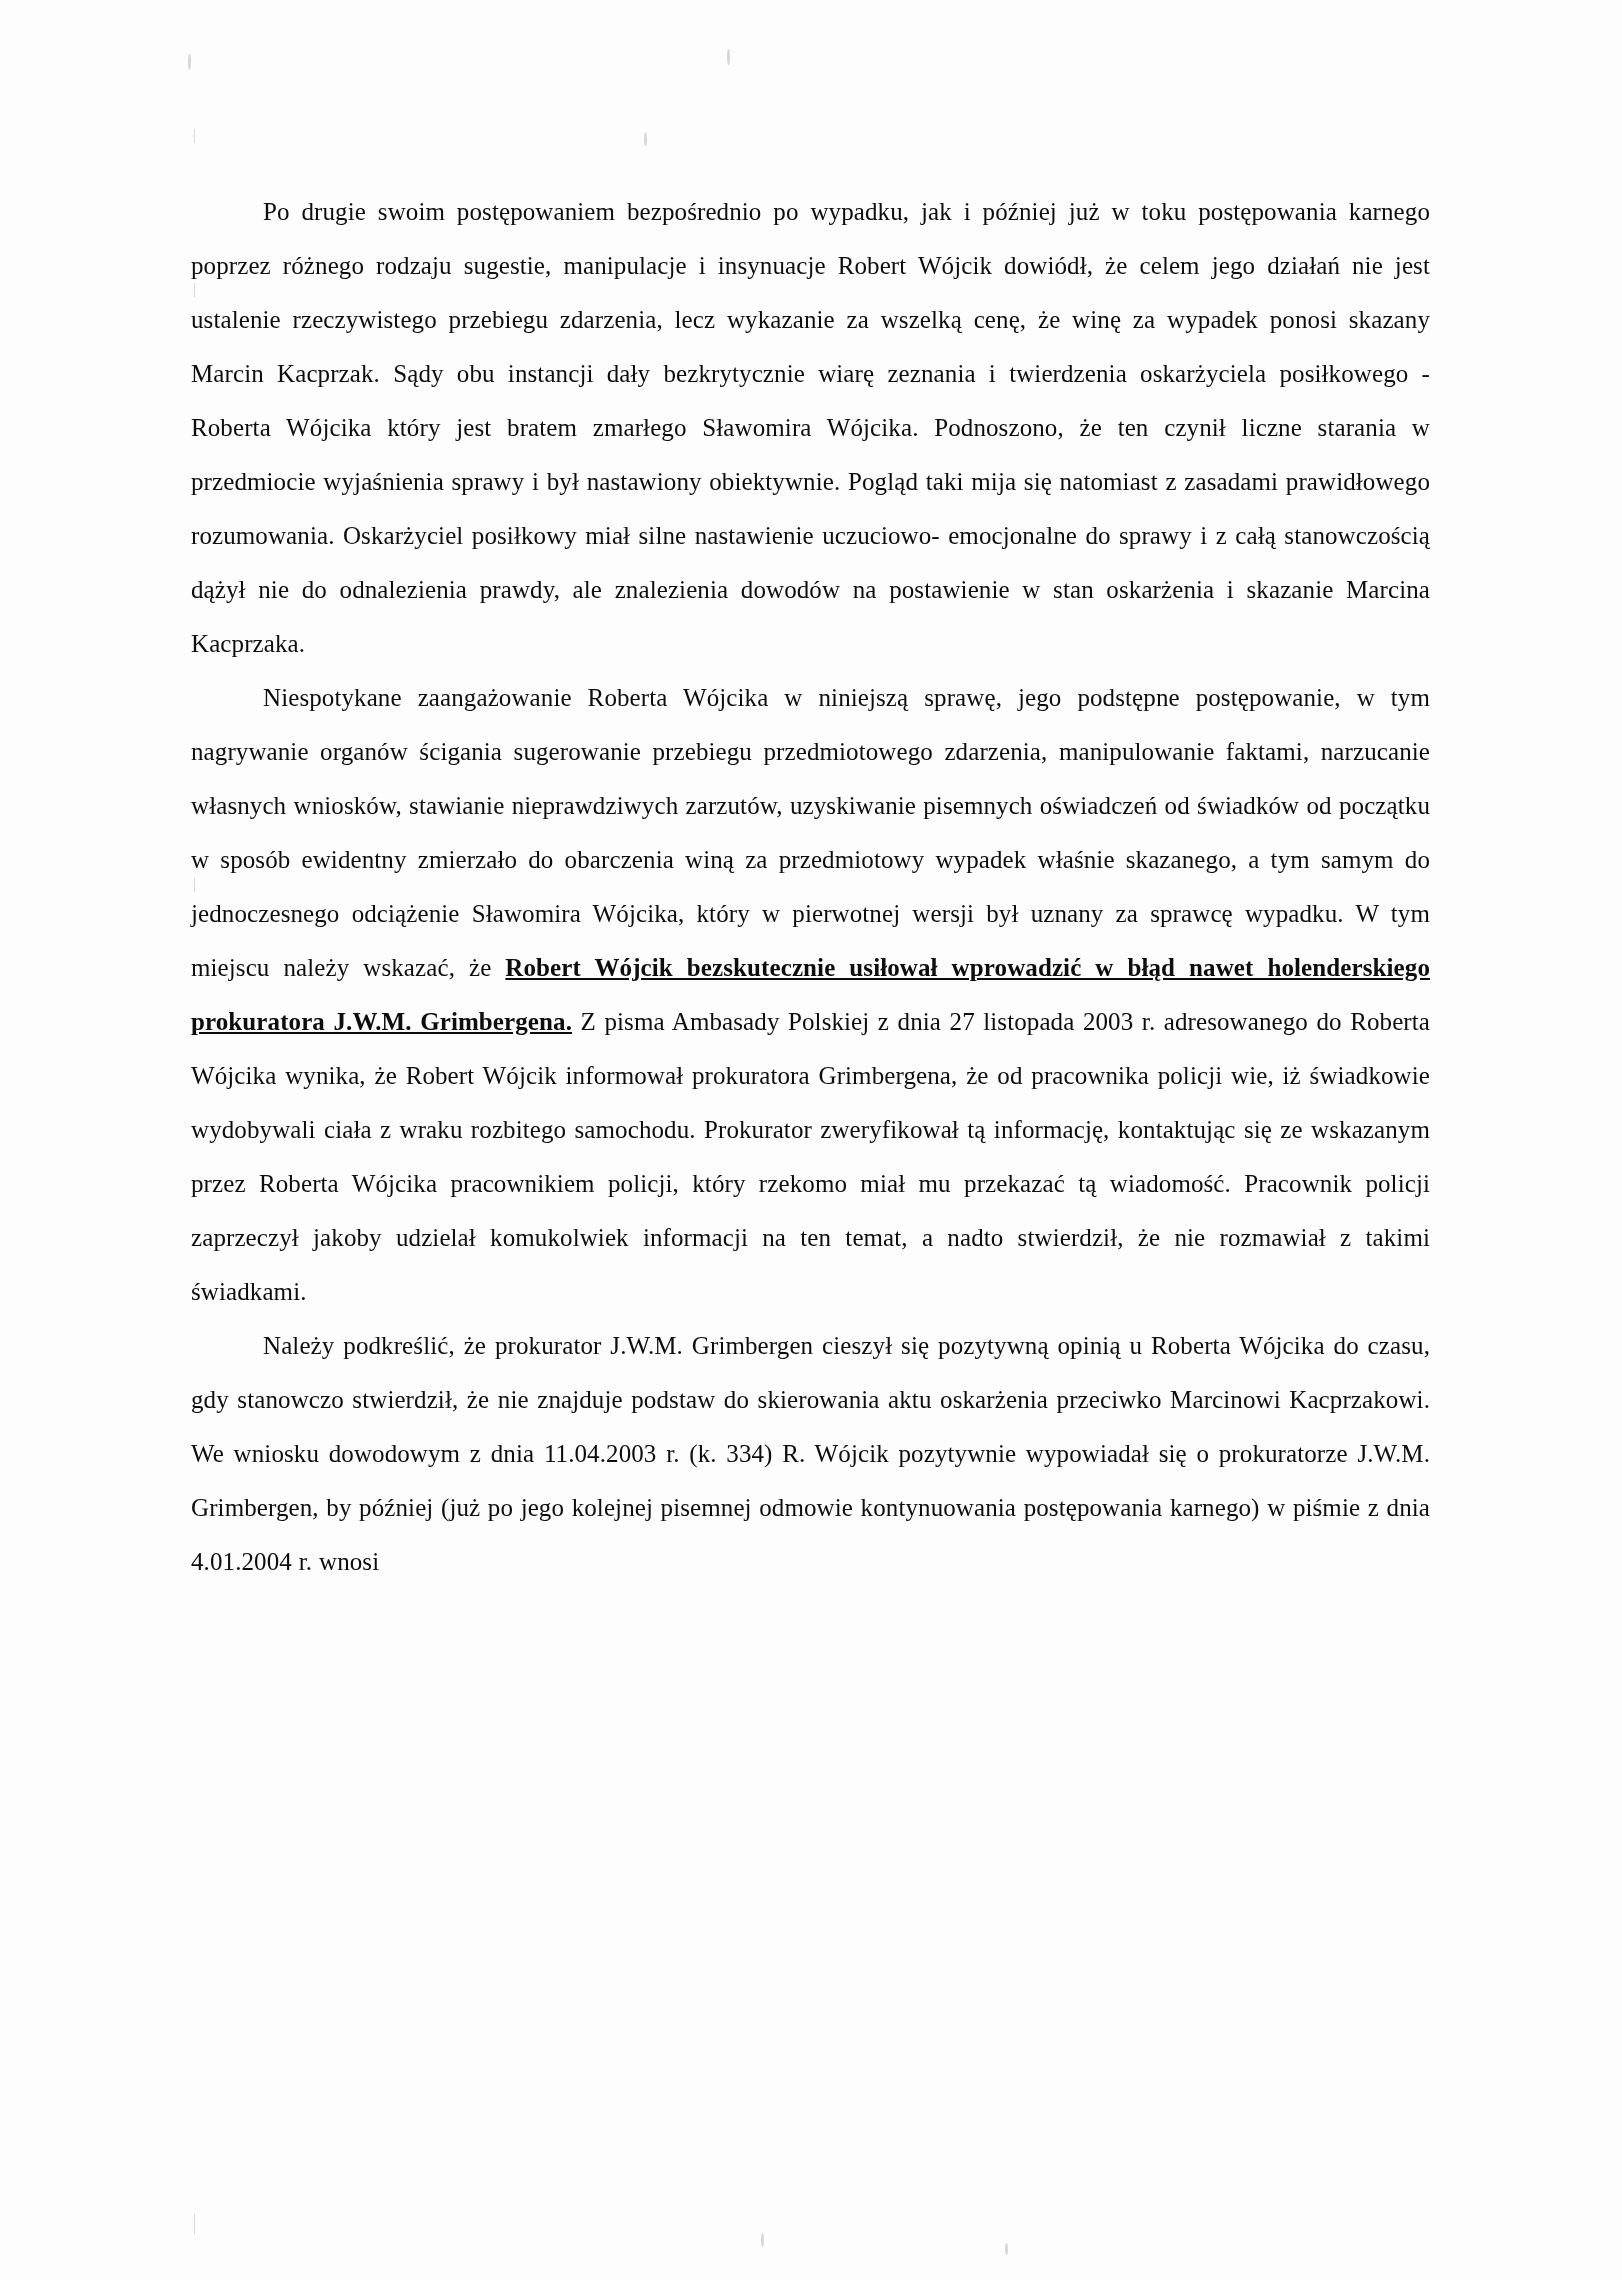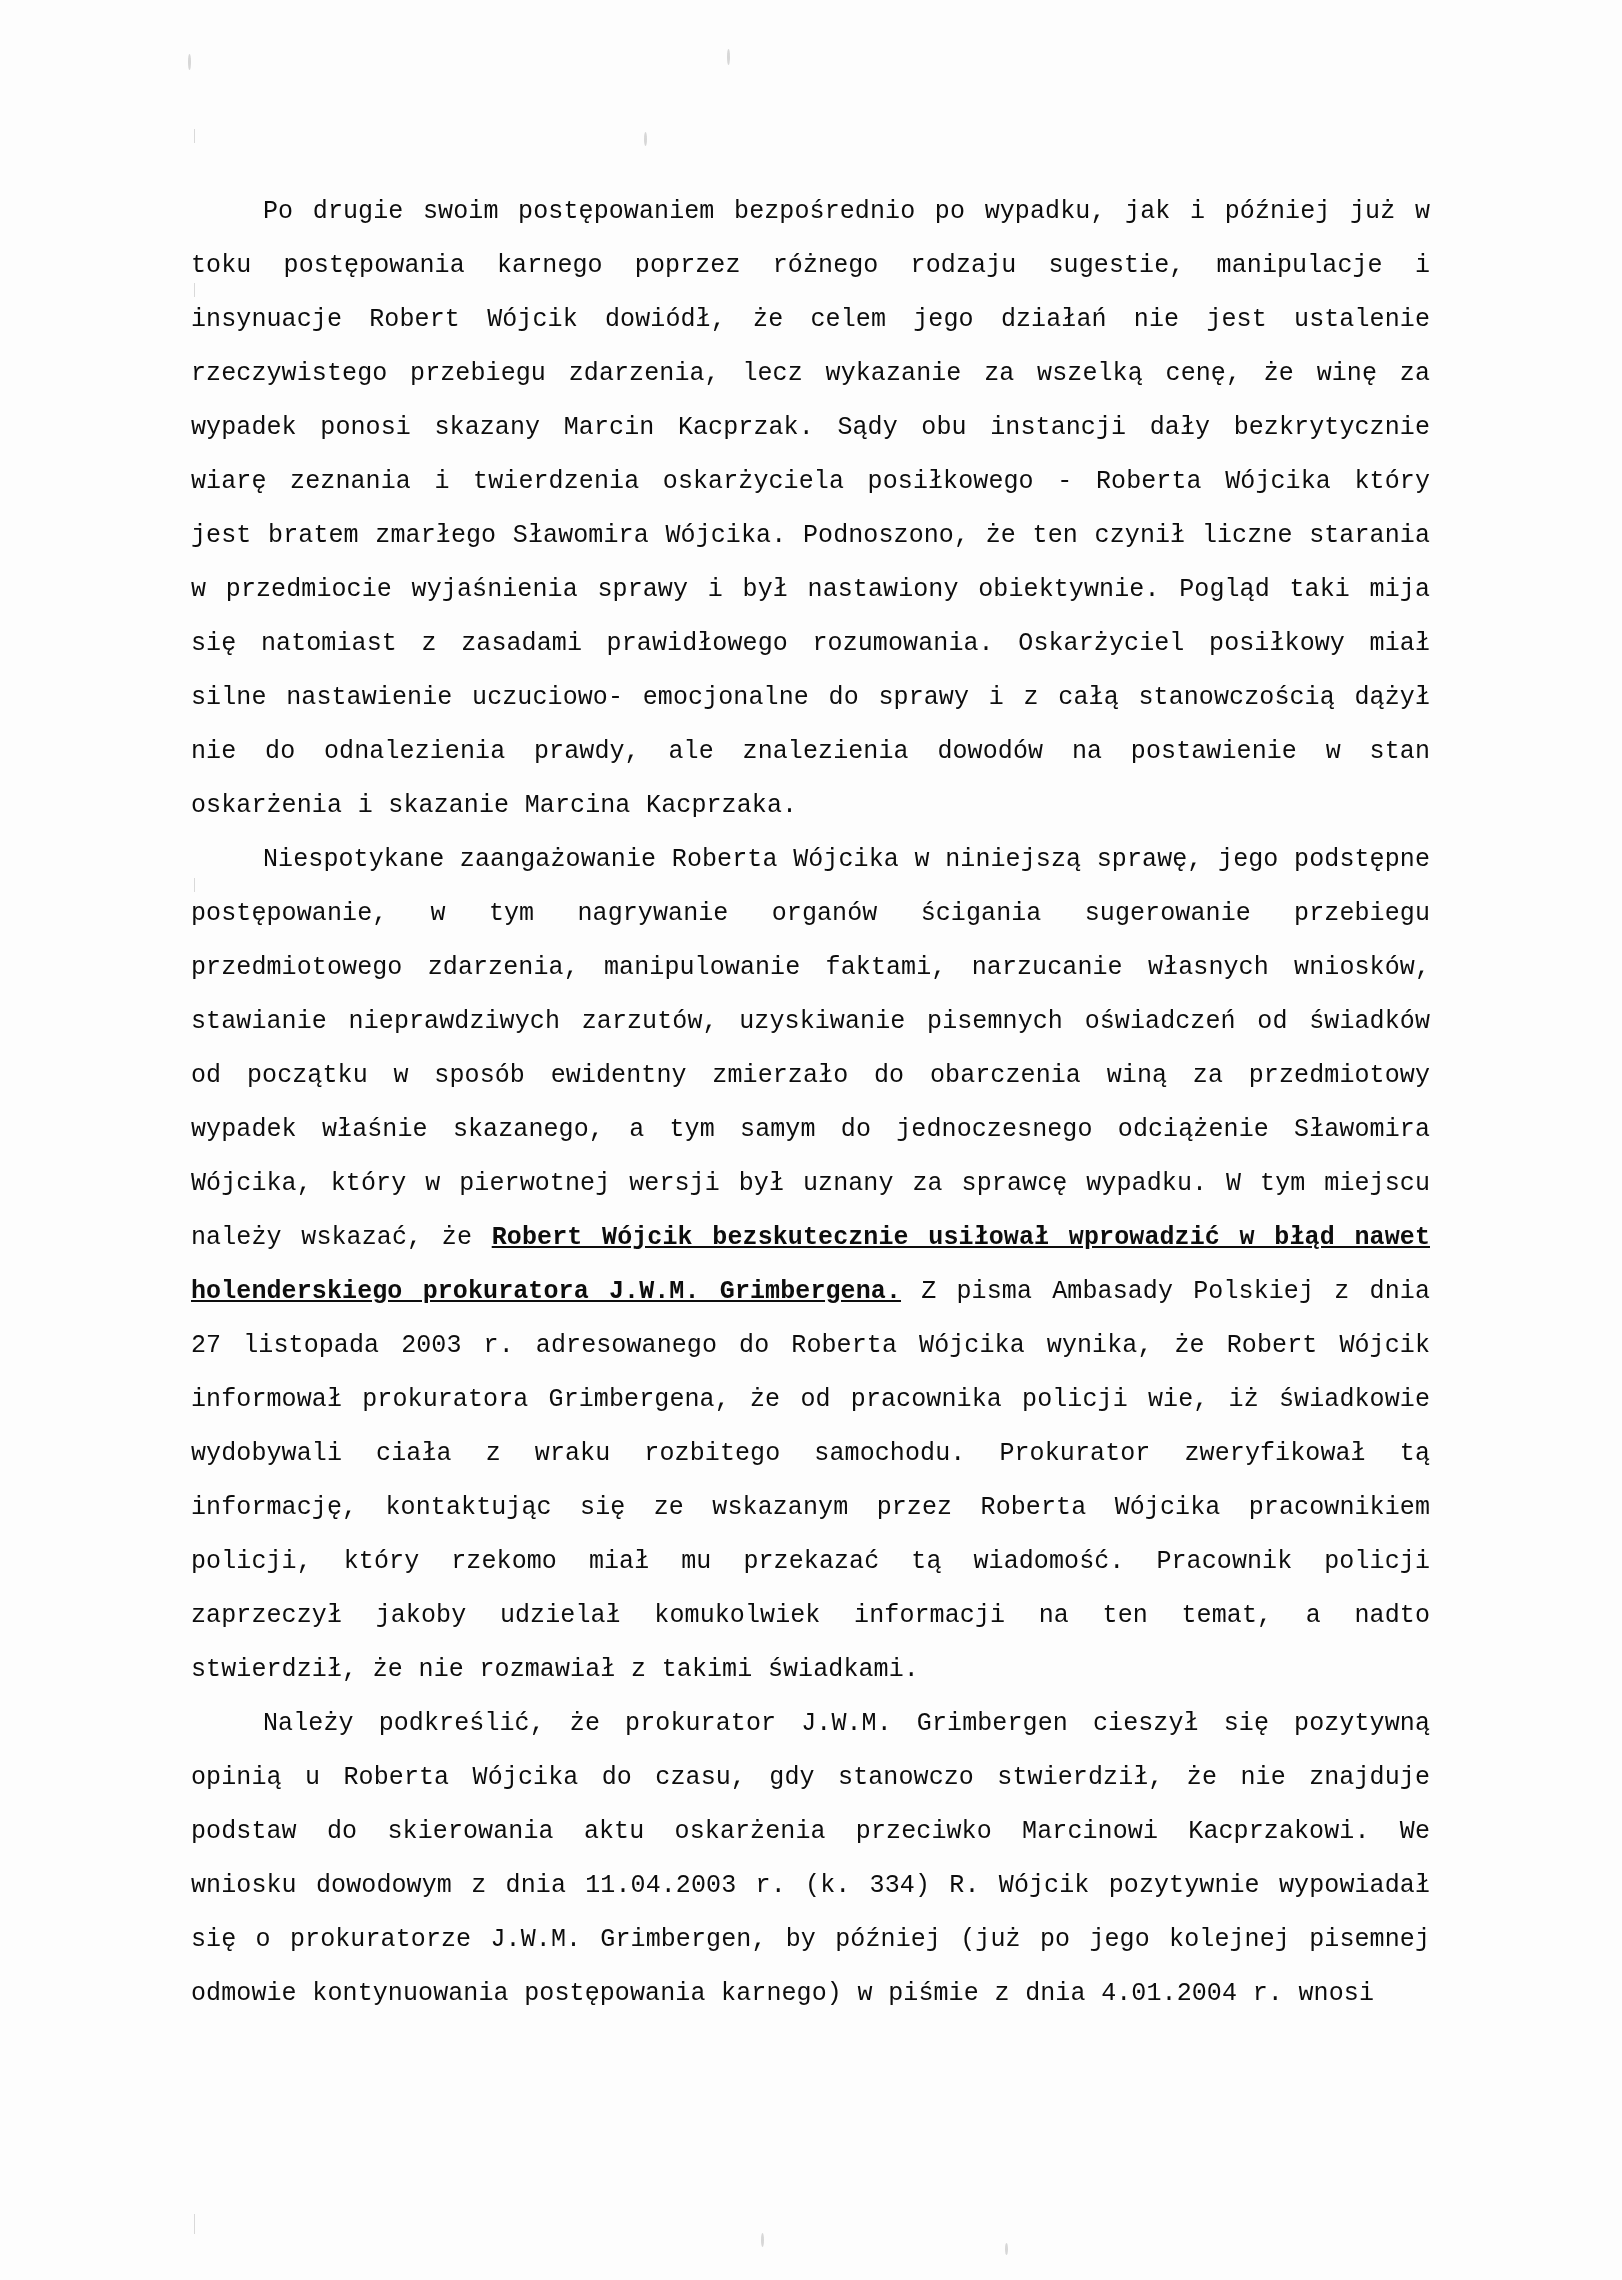--- a/index.html
+++ b/index.html
@@ -5,21 +5,21 @@
   html, body {
     margin: 0;
     padding: 0;
     background: #ffffff;
   }
   .page {
     position: relative;
     width: 1623px;
     height: 2280px;
     background: #fdfdfd;
-    font-family: Liberation Mono, monospace;
+    font-family: Liberation Serif, serif;
     color: #0d0d0d;
     box-sizing: border-box;
     overflow: hidden;
   }
   .content {
     position: absolute;
     left: 191px;
     top: 185px;
     width: 1239px;
   }

